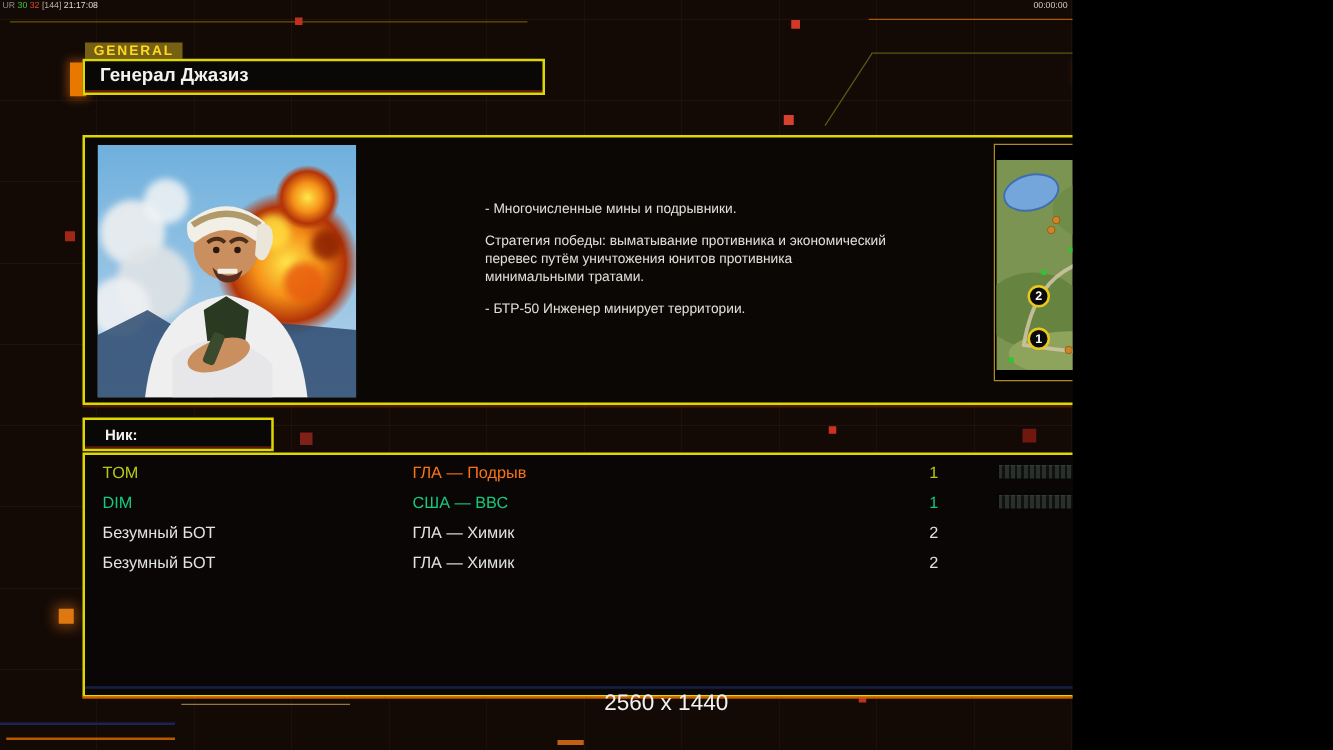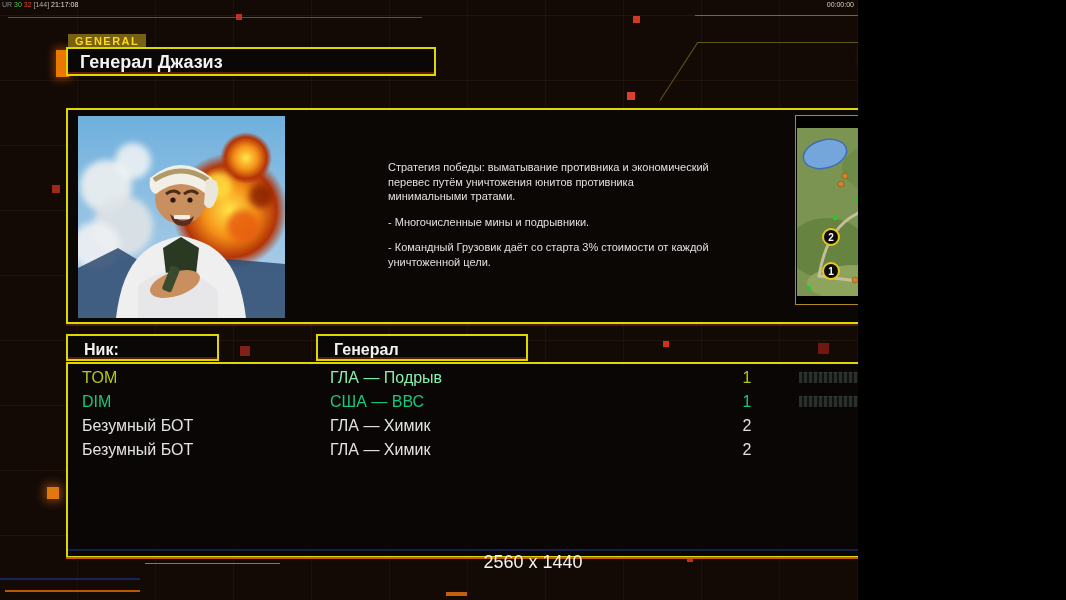--- a/index.html
+++ b/index.html
@@ -15,51 +15,51 @@
 
   
   #debug-readout{top:1px;left:2px;font-size:7px;letter-spacing:0;white-space:nowrap;}
   #clock{top:1px;right:4px;font-size:7px;color:#d8d0c8;}
 
   
   #general-tag{left:68px;top:34px;background:#756014;color:#ffd820;font-size:11px;font-weight:bold;
     letter-spacing:1.5px;padding:1px 7px 2px;}
   #title-box{left:66px;top:47px;width:370px;height:29px;border:2px solid #ded800;background:#0a0806;
     box-shadow:inset 0 -2px 0 rgba(170,45,0,.55);}
-  #title-box .t{margin:3px 0 0 12px;font-size:18px;font-weight:bold;color:#f2f2f2;}
+  #title-box .t{margin:3px 0 0 12px;font-size:15px;font-weight:bold;color:#f2f2f2;}
   #title-accent{left:56px;top:50px;width:13px;height:27px;background:#e87800;box-shadow:0 0 8px 2px rgba(230,110,10,.5);}
 
   
   #main-panel{left:66px;top:108px;width:932px;height:216px;border:2px solid #ded800;background:#0b0705;
     box-shadow:0 2px 0 rgba(150,50,0,.45);}
   #portrait{left:10px;top:6px;width:207px;height:202px;background:#000;}
   #portrait svg{display:block;}
   #strategy{left:320px;top:50px;width:324px;color:#e2ded9;font-size:11px;line-height:1.32;}
   #strategy p{margin:0 0 11px 0;}
   #minimap{left:727px;top:5px;width:195px;height:190px;background:#000;border:1px solid #b08a20;}
   #minimap .map-wrap{position:absolute;left:1px;top:12px;width:191px;height:168px;overflow:hidden;}
   .mm-marker{position:absolute;width:18px;height:18px;border-radius:50%;background:#0a0a0a;
     border:2px solid #e8c820;color:#fff;font-size:10px;font-weight:bold;text-align:center;line-height:15px;}
   .mm-1{left:26px;bottom:24px;}
   .mm-2{left:26px;bottom:58px;}
   .mm-3{right:33px;top:62px;}
   .mm-4{right:33px;top:30px;}
 
   
   .hdr-box{position:absolute;top:334px;height:27px;border:2px solid #ded800;background:#0a0806;
-    box-shadow:inset 0 -2px 0 rgba(170,45,0,.5);color:#f2f2f2;font-size:16px;font-weight:bold;}
+    box-shadow:inset 0 -2px 0 rgba(170,45,0,.5);color:#f2f2f2;font-size:12px;font-weight:bold;}
   #hdr-nick{left:66px;width:153px;}
   #hdr-general{left:316px;width:212px;}
   #hdr-team{left:700px;width:212px;}
   .hdr-box .lbl{position:absolute;top:5px;}
 
   
   #table-panel{left:66px;top:362px;width:932px;height:196px;border:2px solid #ded800;background:rgba(9,7,5,.92);}
   #player-rows{position:absolute;left:0;top:2px;right:0;}
-  .p-row{position:relative;height:24px;font-size:16px;padding-left:20px;}
+  .p-row{position:relative;height:24px;font-size:13px;padding-left:20px;}
   .p-row span{position:absolute;top:0;line-height:24px;white-space:nowrap;}
   .c-nick{left:14px;}
   .c-general{left:262px;}
   .c-team{left:639px;width:80px;text-align:center;}
   .c-progress{position:absolute;left:730px;top:5px;width:188px;height:13px;border:1px solid #060606;
     background:repeating-linear-gradient(90deg,#2b2f2b 0 3px,#0f110f 3px 5px);
     box-shadow:inset 0 1px 0 rgba(255,255,255,.06);}
   #table-blue-line{left:68px;top:549px;width:928px;height:2px;background:#152048;}
 
   
@@ -154,23 +154,23 @@
         <circle cx="95" cy="84" r="2.6" fill="#2a180e"></circle>
         <circle cx="112" cy="84" r="2.6" fill="#2a180e"></circle>
         <path d="M92,98 q12,12 24,2 q-2,10 -12,10 q-9,0 -12,-12 Z" fill="#5a2d1e"></path>
         <rect x="96" y="99" width="16" height="4" rx="1" fill="#f4efe6"></rect>
         <ellipse cx="97" cy="168" rx="26" ry="12" fill="#c98f5e" transform="rotate(-18 97 168)"></ellipse>
         <rect x="88" y="150" width="10" height="26" rx="3" fill="#3a4a2c" transform="rotate(22 93 163)"></rect>
       </svg>
     </div>
 
     <div class="abs" id="strategy">
+      <p>- Многочисленные мины и подрывники.</p>
       <p>Стратегия победы: выматывание противника и экономический перевес путём уничтожения юнитов противника минимальными тратами.</p>
-      <p>- Многочисленные мины и подрывники.</p>
-      <p>- Командный Грузовик даёт со старта 3% стоимости от каждой уничтоженной цели.</p>
+      <p>- БТР-50 Инженер минирует территории.</p>
     </div>
 
     <div class="abs" id="minimap">
       <div class="map-wrap">
         <svg width="191" height="168" viewBox="0 0 191 168">
           <rect width="191" height="168" fill="#7c9452"></rect>
           <g opacity=".8">
             <ellipse cx="30" cy="120" rx="40" ry="30" fill="#617f3c"></ellipse>
             <ellipse cx="90" cy="40" rx="45" ry="26" fill="#6c8a46"></ellipse>
             <ellipse cx="150" cy="120" rx="38" ry="30" fill="#688542"></ellipse>
@@ -217,29 +217,26 @@
       <div class="mm-marker mm-1">1</div>
       <div class="mm-marker mm-2">2</div>
       <div class="mm-marker mm-3">3</div>
       <div class="mm-marker mm-4">4</div>
     </div>
   </div>
 
   <div class="hdr-box" id="hdr-nick">
     <span class="lbl" style="left:16px;">Ник:</span>
   </div>
-  <div class="hdr-box" id="hdr-general">
-    <span class="lbl" style="left:16px;">Генерал</span>
-  </div>
 
   <div class="abs" id="table-panel">
     <div id="player-rows">
   <div class="p-row">
     <span class="c-nick" style="color: rgb(182, 200, 20);">TOM</span>
-    <span class="c-general" style="color: #86efac;">ГЛА — Подрыв</span>
+    <span class="c-general" style="color: #f97316;">ГЛА — Подрыв</span>
     <span class="c-team" style="color: rgb(182, 200, 20);">1</span>
     <div class="c-progress"></div>
   </div>
 
   <div class="p-row">
     <span class="c-nick" style="color: rgb(22, 200, 124);">DIM</span>
     <span class="c-general" style="color: rgb(22, 200, 124);">США — ВВС</span>
     <span class="c-team" style="color: rgb(22, 200, 124);">1</span>
     <div class="c-progress"></div>
   </div>

